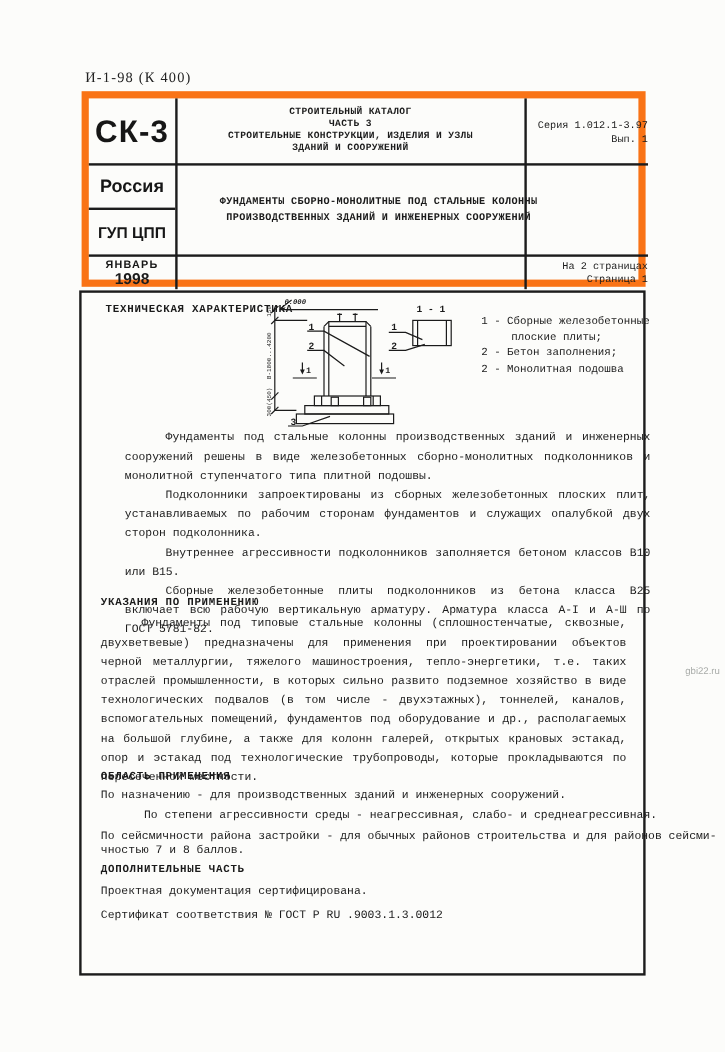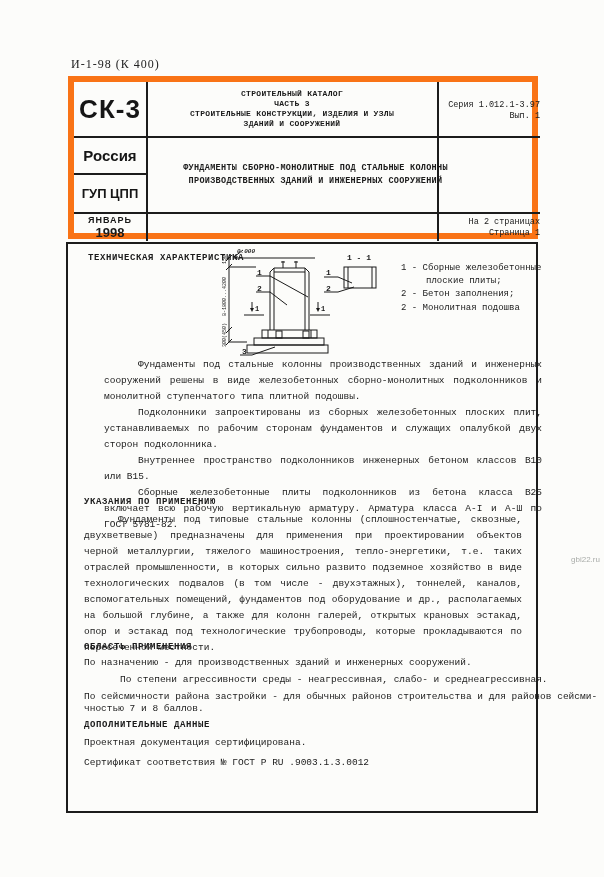--- a/index.html
+++ b/index.html
@@ -165,33 +165,33 @@
   <div class="abs legend" style="left:333px;top:18px;">
     <div>1 - Сборные железобетонные</div>
     <div class="cont">плоские плиты;</div>
     <div>2 - Бетон заполнения;</div>
     <div>2 - Монолитная подошва</div>
   </div>
 
   <div class="abs body-text" style="left:4px;top:113px;width:438px;margin-left:32px;">
     <p class="para">Фундаменты под стальные колонны производственных зданий и инженерных сооружений решены в виде железобетонных сборно-монолитных подколонников и монолитной ступенчатого типа плитной подошвы.</p>
     <p class="para">Подколонники запроектированы из сборных железобетонных плоских плит, устанавливаемых по рабочим сторонам фундаментов и служащих опалубкой двух сторон подколонника.</p>
-    <p class="para">Внутреннее пространство подколонников инженерных бетоном классов В10 или В15.</p>
+    <p class="para">Внутреннее агрессивности подколонников заполняется бетоном классов В10 или В15.</p>
     <p class="para">Сборные железобетонные плиты подколонников из бетона класса В25 включает всю рабочую вертикальную арматуру. Арматура класса А-I и А-Ш по ГОСТ 5781-82.</p>
   </div>
 
   <div class="abs sec-head" style="left:16px;top:253px;">УКАЗАНИЯ ПО ПРИМЕНЕНИЮ</div>
   <div class="abs body-text" style="left:16px;top:268px;width:438px;">
     <p class="para">Фундаменты под типовые стальные колонны (сплошностенчатые, сквозные, двухветвевые) предназначены для применения при проектировании объектов черной металлургии, тяжелого машиностроения, тепло-энергетики, т.е. таких отраслей промышленности, в которых сильно развито подземное хозяйство в виде технологических подвалов (в том числе - двухэтажных), тоннелей, каналов, вспомогательных помещений, фундаментов под оборудование и др., располагаемых на большой глубине, а также для колонн галерей, открытых крановых эстакад, опор и эстакад под технологические трубопроводы, которые прокладываются по пересеченной местности.</p>
   </div>
 
   <div class="abs sec-head" style="left:16px;top:398px;">ОБЛАСТЬ ПРИМЕНЕНИЯ</div>
   <div class="abs line9" style="left:16px;top:412px;">По назначению - для производственных зданий и инженерных сооружений.</div>
   <div class="abs line9" style="left:16px;top:429px;padding-left:36px;">По степени агрессивности среды - неагрессивная, слабо- и среднеагрессивная.</div>
   <div class="abs line9" style="left:16px;top:446px;">По сейсмичности района застройки - для обычных районов строительства и для районов сейсми-</div>
   <div class="abs line9" style="left:16px;top:458px;">чностью 7 и 8 баллов.</div>
 
-  <div class="abs sec-head" style="left:16px;top:476px;">ДОПОЛНИТЕЛЬНЫЕ ДАННЫЕ</div>
+  <div class="abs sec-head" style="left:16px;top:476px;">ДОПОЛНИТЕЛЬНЫЕ ЧАСТЬ</div>
   <div class="abs line9" style="left:16px;top:492px;">Проектная документация сертифицирована.</div>
   <div class="abs line9" style="left:16px;top:512px;">Сертификат соответствия  № ГОСТ Р  RU .9003.1.3.0012</div>
 </div>
 
 <div class="abs watermark">gbi22.ru</div>
 
 </body></html>

